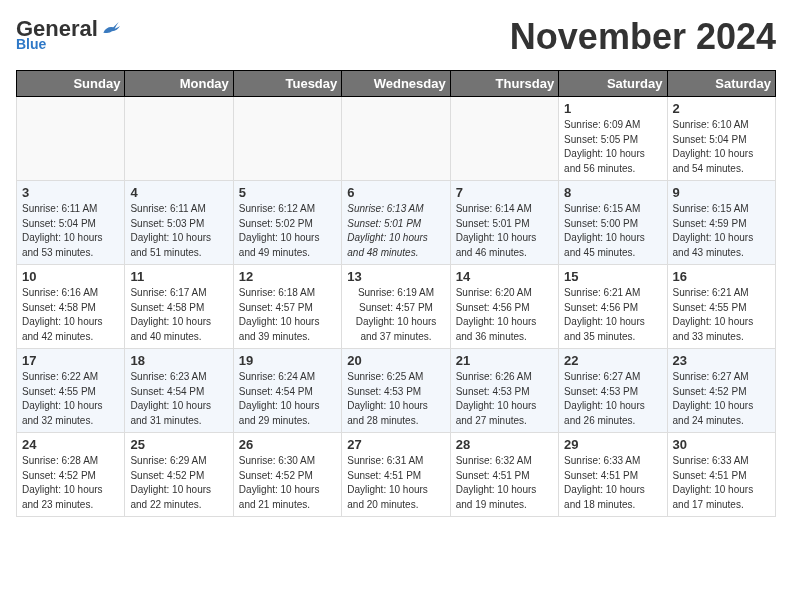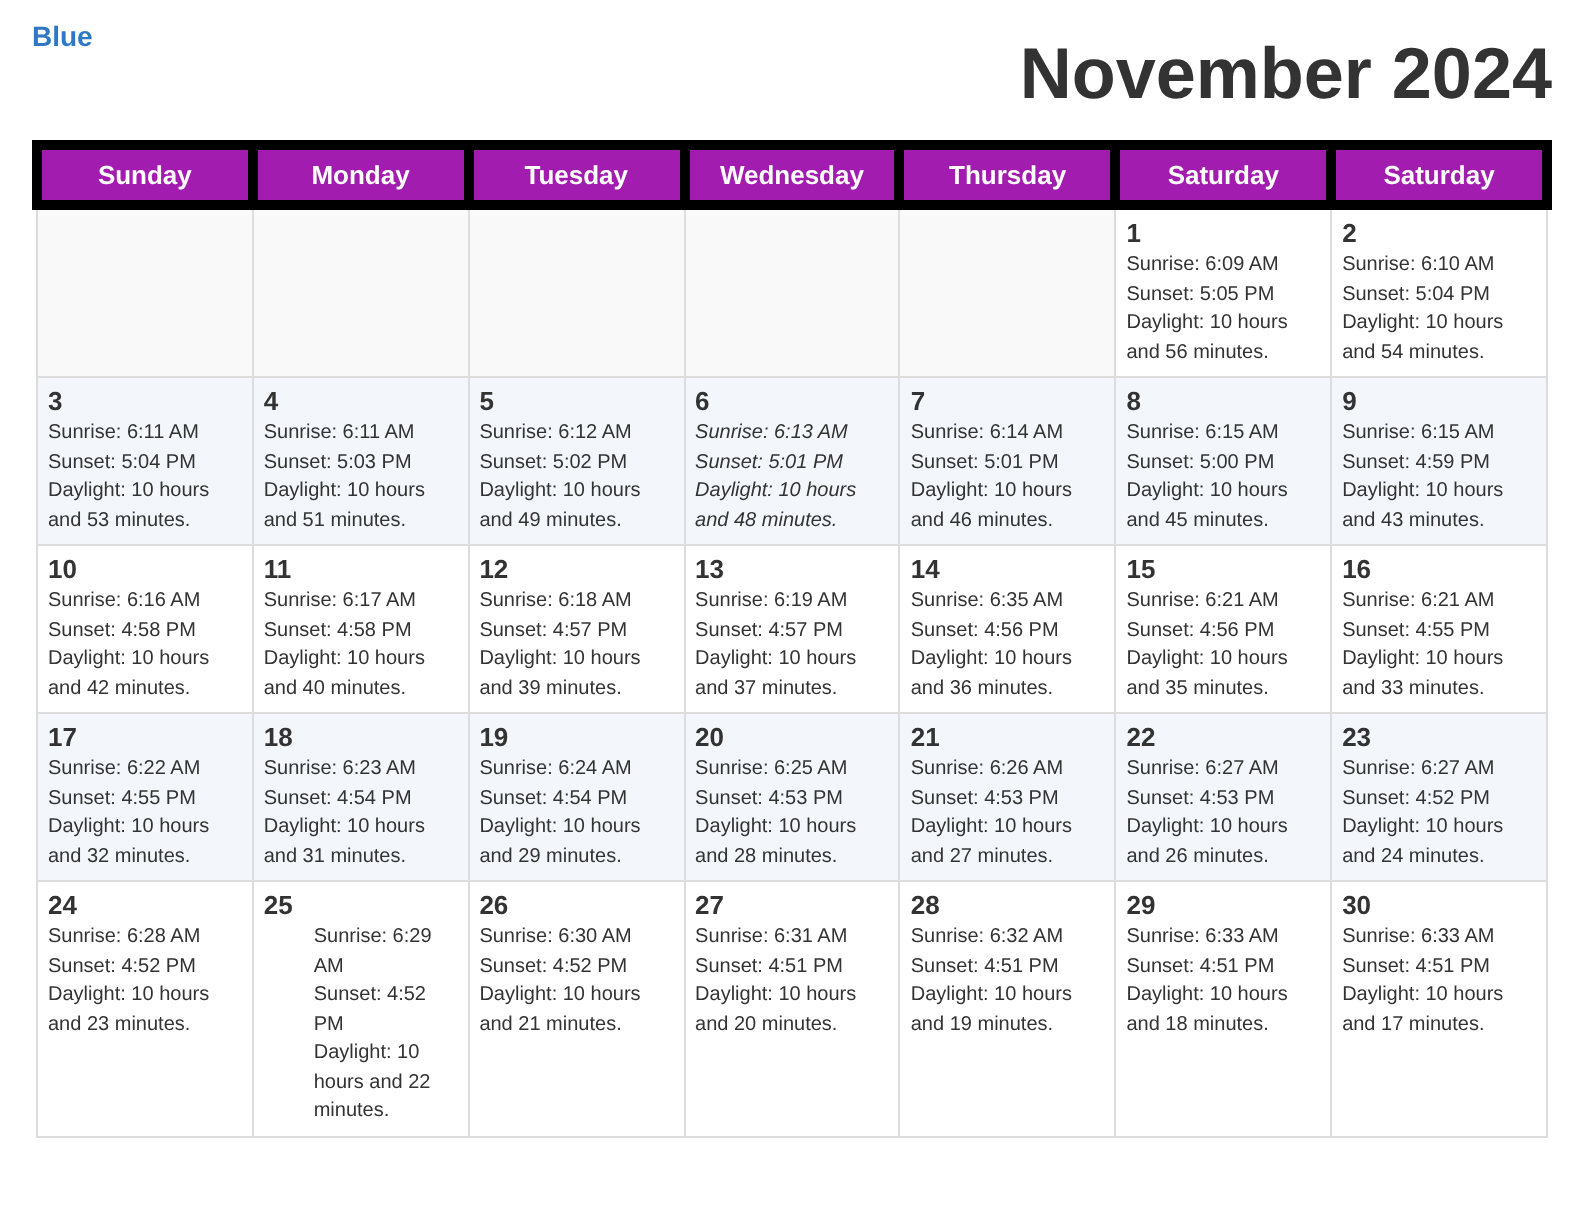--- a/index.html
+++ b/index.html
@@ -50,27 +50,27 @@
     }
     .subtitle {
       font-size: 16px;
       color: #555;
     }
     .calendar {
       width: 100%;
       border-collapse: collapse;
     }
     .calendar th {
-      background: #a21caf;
+      background: #737373;
       color: #fff;
       font-size: 13px;
       font-weight: bold;
       padding: 5px 4px;
-      text-align: center;
-      border: 5px solid #000000;
+      text-align: right;
+      border: 1px solid #000000;
     }
     .calendar td {
       vertical-align: top;
       border: 1px solid #ddd;
       padding: 4px 5px;
       font-size: 10.5px;
       color: #333;
       width: calc(100%/7);
       height: 80px;
       background: #fff;
@@ -94,20 +94,26 @@
     }
     tr:nth-child(even) td:not(.empty) {
       background: #f3f7fc;
     }
   </style>
 </head>
 <body>
 
 <div class="header">
   <div class="logo">
+    <div class="logo-text">
+      <span class="logo-general">General</span>
+      <svg class="logo-bird" viewBox="0 0 30 25" fill="none" xmlns="http://www.w3.org/2000/svg">
+        <path d="M5 18 Q10 8 20 10 Q25 5 28 2 Q24 8 22 12 Q28 10 30 8 Q26 15 18 16 Q14 20 5 18Z" fill="#3a7abf"></path>
+      </svg>
+    </div>
     <span class="logo-blue" style="margin-top:-6px;">Blue</span>
   </div>
   <div class="title-section">
     <div class="month-title">November 2024</div>
   </div>
 </div>
 
 <table class="calendar">
   <thead>
     <tr>
@@ -198,27 +204,27 @@
 Daylight: 10 hours and 40 minutes.</div>
         </td>
         <td>
           <span class="day-num">12</span>
           <div class="day-info" style="white-space: pre-line;">Sunrise: 6:18 AM
 Sunset: 4:57 PM
 Daylight: 10 hours and 39 minutes.</div>
         </td>
         <td>
           <span class="day-num">13</span>
-          <div class="day-info" style="white-space: pre-line;">Sunrise: 6:19 AM
+          <div class="day-info" style="white-space: pre-line; text-align: center;">Sunrise: 6:19 AM
 Sunset: 4:57 PM
 Daylight: 10 hours and 37 minutes.</div>
         </td>
         <td>
           <span class="day-num">14</span>
-          <div class="day-info" style="white-space: pre-line;">Sunrise: 6:35 AM
+          <div class="day-info" style="white-space: pre-line;">Sunrise: 6:20 AM
 Sunset: 4:56 PM
 Daylight: 10 hours and 36 minutes.</div>
         </td>
         <td>
           <span class="day-num">15</span>
           <div class="day-info" style="white-space: pre-line;">Sunrise: 6:21 AM
 Sunset: 4:56 PM
 Daylight: 10 hours and 35 minutes.</div>
         </td>
         <td>
@@ -274,21 +280,21 @@
       </tr>
       <tr>
         <td>
           <span class="day-num">24</span>
           <div class="day-info" style="white-space: pre-line;">Sunrise: 6:28 AM
 Sunset: 4:52 PM
 Daylight: 10 hours and 23 minutes.</div>
         </td>
         <td>
           <span class="day-num">25</span>
-          <div class="day-info" style="white-space: pre-line; margin-left: 25px;">Sunrise: 6:29 AM
+          <div class="day-info" style="white-space: pre-line;">Sunrise: 6:29 AM
 Sunset: 4:52 PM
 Daylight: 10 hours and 22 minutes.</div>
         </td>
         <td>
           <span class="day-num">26</span>
           <div class="day-info" style="white-space: pre-line;">Sunrise: 6:30 AM
 Sunset: 4:52 PM
 Daylight: 10 hours and 21 minutes.</div>
         </td>
         <td>

